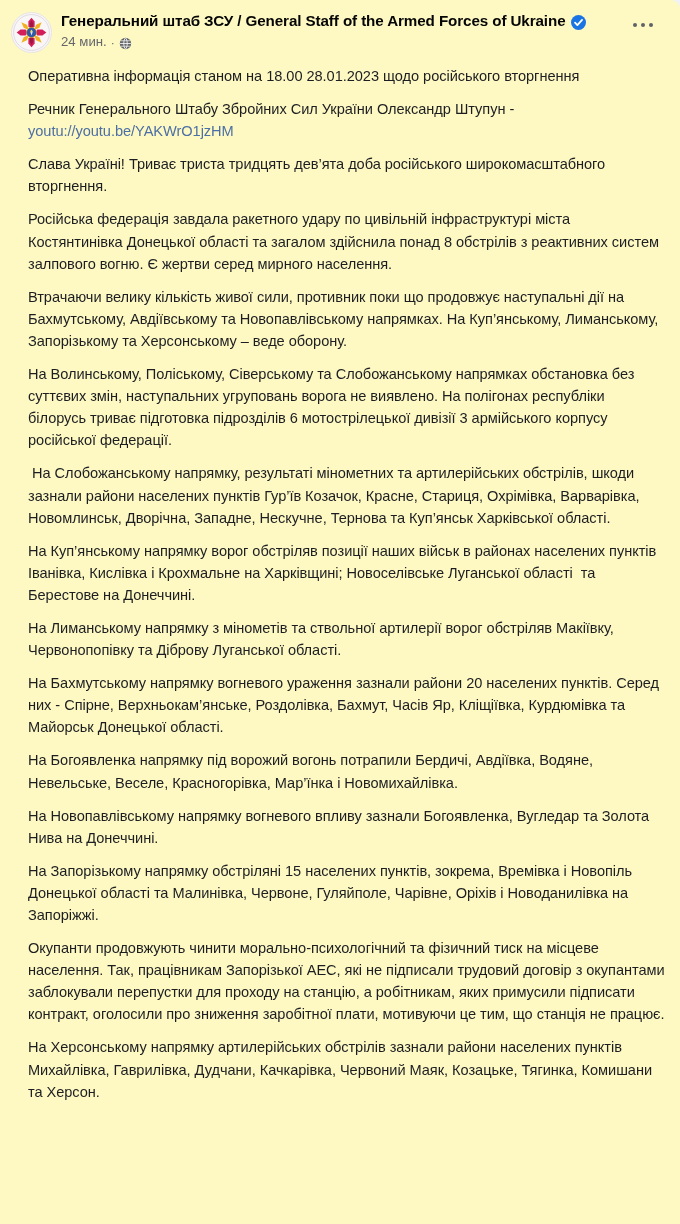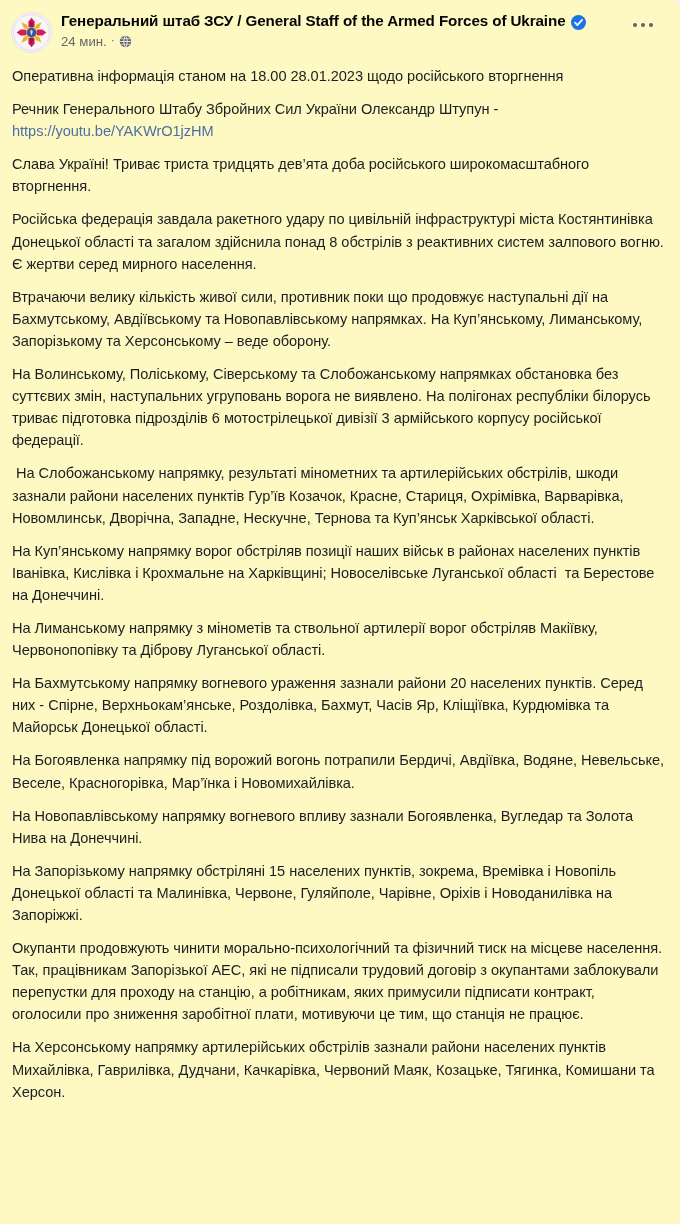--- a/index.html
+++ b/index.html
@@ -71,21 +71,21 @@
     width: 15px;
     height: 15px;
     display: inline-block;
     position: relative;
     top: 1px;
   }
   .verified-badge svg { display:block; width:15px; height:15px; }
 
   .meta-row {
     display: flex;
-    align-items: flex-start;
+    align-items: flex-end;
     gap: 4px;
     margin-top: 4px;
     font-size: 13.2px;
     color: #65676b;
   }
   .meta-dot { color: #65676b; font-size: 12px; line-height: 1; }
   .globe-icon { width: 13px; height: 13px; display: inline-block; position: relative; top: 1px; }
   .globe-icon svg { display:block; width:13px; height:13px; }
 
   .more-menu {
@@ -103,21 +103,21 @@
   .more-menu i {
     display: block;
     width: 4px;
     height: 4px;
     border-radius: 50%;
     background: #606266;
   }
 
   
   .post-body {
-    padding: 12px 14px 10px 12px;
+    padding: 12px 14px 10px 28px;
     font-size: 14.6px;
     line-height: 22.1px;
     color: #1c1e21;
     letter-spacing: -0.05px;
   }
   .post-body p {
     margin: 0 0 11px 0;
     white-space: pre-wrap;
     word-wrap: break-word;
   }
@@ -186,21 +186,21 @@
     <div class="more-menu">
       <i></i>
       <i></i>
       <i></i>
     </div>
   </div>
 
   <div class="post-body">
     <p>Оперативна інформація станом на 18.00 28.01.2023 щодо російського вторгнення</p>
     <p style="margin-bottom:0">Речник Генерального Штабу Збройних Сил України Олександр Штупун -</p>
-    <p class="post-link">https://youtu.be/YAKWrO1jzHM</p>
+    <p class="post-link">youtu://youtu.be/YAKWrO1jzHM</p>
     <p>Слава Україні! Триває триста тридцять дев’ята доба російського широкомасштабного вторгнення.</p>
     <p>Російська федерація завдала ракетного удару по цивільній інфраструктурі міста Костянтинівка Донецької області та загалом здійснила понад 8 обстрілів з реактивних систем залпового вогню. Є жертви серед мирного населення.</p>
     <p>Втрачаючи велику кількість живої сили, противник поки що продовжує наступальні дії на Бахмутському, Авдіївському та Новопавлівському напрямках. На Куп’янському, Лиманському, Запорізькому та Херсонському – веде оборону.</p>
     <p>На Волинському, Поліському, Сіверському та Слобожанському напрямках обстановка без суттєвих змін, наступальних угруповань ворога не виявлено. На полігонах республіки білорусь триває підготовка підрозділів 6 мотострілецької дивізії 3 армійського корпусу російської федерації.</p>
     <p> На Слобожанському напрямку, результаті мінометних та артилерійських обстрілів, шкоди зазнали райони населених пунктів Гур’їв Козачок, Красне, Стариця, Охрімівка, Варварівка, Новомлинськ, Дворічна, Западне, Нескучне, Тернова та Куп’янськ Харківської області.</p>
     <p>На Куп’янському напрямку ворог обстріляв позиції наших військ в районах населених пунктів Іванівка, Кислівка і Крохмальне на Харківщині; Новоселівське Луганської області  та Берестове на Донеччині.</p>
     <p>На Лиманському напрямку з мінометів та ствольної артилерії ворог обстріляв Макіївку, Червонопопівку та Діброву Луганської області.</p>
     <p>На Бахмутському напрямку вогневого ураження зазнали райони 20 населених пунктів. Серед них - Спірне, Верхньокам’янське, Роздолівка, Бахмут, Часів Яр, Кліщіївка, Курдюмівка та Майорськ Донецької області.</p>
     <p>На Богоявленка напрямку під ворожий вогонь потрапили Бердичі, Авдіївка, Водяне, Невельське, Веселе, Красногорівка, Мар’їнка і Новомихайлівка.</p>
     <p>На Новопавлівському напрямку вогневого впливу зазнали Богоявленка, Вугледар та Золота Нива на Донеччині.</p>

